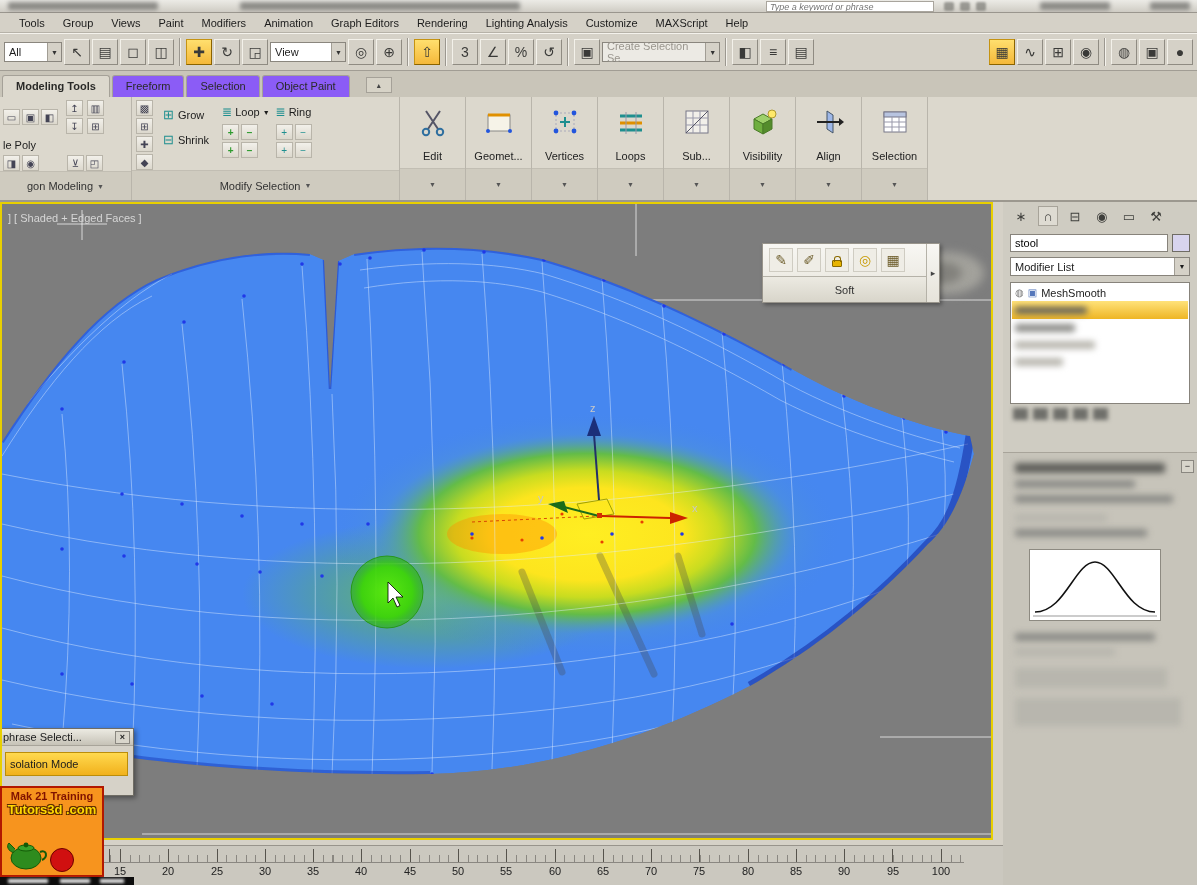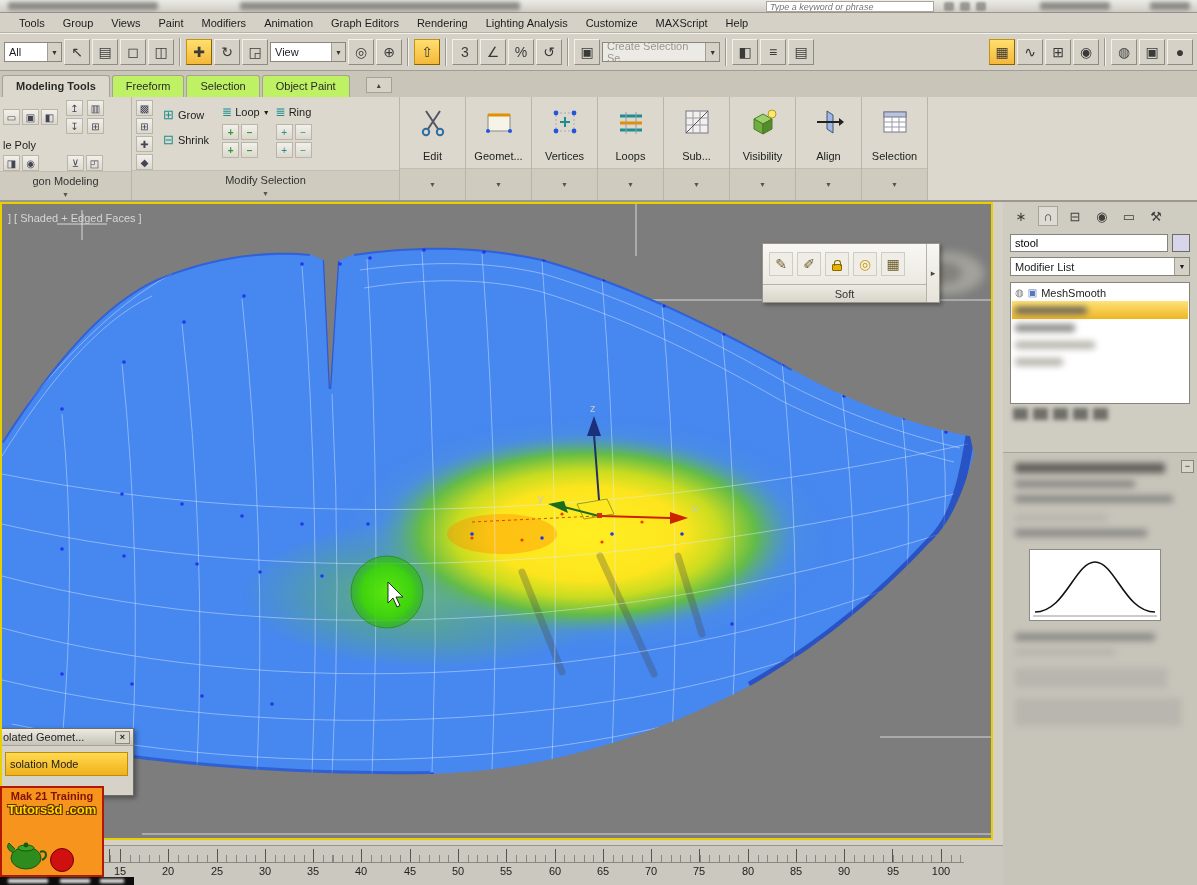--- a/index.html
+++ b/index.html
@@ -39,32 +39,32 @@
     align-items:center; padding-left:4px; gap:3px; }
   .tcombo .arrow { width:14px; height:18px; background:#d5d1c7; border-left:1px solid #a19d94;
     display:flex; align-items:center; justify-content:center; font-size:7px; color:#333; }
   .tcombo.disabled { background:#eceae4; color:#9a968e; }
   .sep { width:2px; height:28px; border-left:1px solid #9b978f; border-right:1px solid #f4f2ec; margin:0 3px; }
   .flex1 { flex:1; }
 
   
   .rtabs { left:0; top:71px; width:1197px; height:26px; background:#c9c5b9;
     display:flex; align-items:flex-end; padding-left:2px; }
-  .rtab { padding:4px 13px 5px; margin-right:2px; background:#bef264;
+  .rtab { padding:4px 13px 5px; margin-right:2px; background:#8b5cf6;
     border:1px solid #a5a198; border-bottom:none; border-radius:3px 3px 0 0; color:#2a2a28; }
   .rtab.active { background:#dcd8cd; font-weight:bold; }
   .rcollapse { margin-left:14px; margin-bottom:4px; width:26px; height:16px;
     border:1px solid #a5a198; background:#d7d3c7; display:flex; align-items:center;
     justify-content:center; font-size:8px; color:#444; }
   .rbody { left:0; top:97px; width:1197px; height:105px; background:#dcd8cd;
     border-bottom:2px solid #9c988f; display:flex; }
   .rpanel { border-right:1px solid #b9b5ab; display:flex; flex-direction:column; }
   .rpanel-content { flex:1; padding:3px 2px 0; display:flex; flex-direction:column; align-items:center; }
   .rpanel-footer { height:32px; display:flex; align-items:center; justify-content:center; gap:4px;
-    background:#cfcbbf; border-top:1px solid #c2beb3; color:#333; white-space:nowrap;flex-direction:column; }
+    background:#cfcbbf; border-top:1px solid #c2beb3; color:#333; white-space:nowrap; }
   .rpanel-footer .fa { font-size:7px; color:#555; }
   .r-big { width:66px; }
   .r-big .icon-slot { height:44px; display:flex; align-items:center; justify-content:center; }
   .r-big .plabel { margin-top:6px; color:#222; }
   .mini { width:17px; height:16px; display:flex; align-items:center; justify-content:center;
     font-size:10px; color:#445; background:linear-gradient(#f2f0ea,#dcd8cd);
     border:1px solid #b9b5aa; }
   .mini.teal { color:#1e8f8f; }
   .mini.green { color:#2f9b2f; font-weight:bold; }
   .rowflex { display:flex; gap:2px; align-items:center; }
@@ -87,21 +87,21 @@
 
   
   .soft-panel { position:absolute; left:760px; top:39px; width:178px; height:60px;
     background:linear-gradient(#f8f7f3,#e6e3da); border:1px solid #98948b;
     box-shadow:2px 2px 4px rgba(0,0,0,.35); display:flex; }
   .soft-main { flex:1; display:flex; flex-direction:column; }
   .soft-icons { flex:1; display:flex; align-items:center; gap:4px; padding:0 6px; }
   .sbtn { width:24px; height:24px; display:flex; align-items:center; justify-content:center;
     font-size:14px; color:#6b5b28; border:1px solid #cfccc2; background:#efede6; }
   .sbtn.yellow { color:#c79a00; }
-  .soft-label { height:18px; border-top:1px solid #b5b2a8;
+  .soft-label { height:26px; border-top:1px solid #b5b2a8;
     background:linear-gradient(#eceae2,#d8d5ca); display:flex; align-items:center;
     justify-content:center; color:#333; }
   .soft-overflow { width:13px; border-left:1px solid #b5b2a8; display:flex;
     align-items:center; justify-content:center; font-size:9px; color:#444; }
   .lock-body { width:10px; height:7px; background:#e8b400; border:1px solid #8a6a00;
     border-radius:1px; position:relative; margin-top:6px; }
   .lock-body:before { content:""; position:absolute; left:1px; top:-5px; width:5px; height:5px;
     border:1.5px solid #8a6a00; border-bottom:none; border-radius:3px 3px 0 0; }
 
   
@@ -662,21 +662,21 @@
         <span class="sbtn yellow">◎</span>
         <span class="sbtn">▦</span>
       </div>
       <div class="soft-label">Soft</div>
     </div>
     <div class="soft-overflow">▸</div>
   </div>
 
   <div class="iso">
     <div class="iso-title">
-      <span class="t">olated Geomet...</span>
+      <span class="t">phrase Selecti...</span>
       <span class="iso-close">×</span>
     </div>
     <div class="iso-btn">solation Mode</div>
   </div>
 </div>
 
 <div class="abs cmd">
   <div class="cmd-tabs">
     <span class="cmd-tab">∗</span>
     <span class="cmd-tab current">∩</span>

